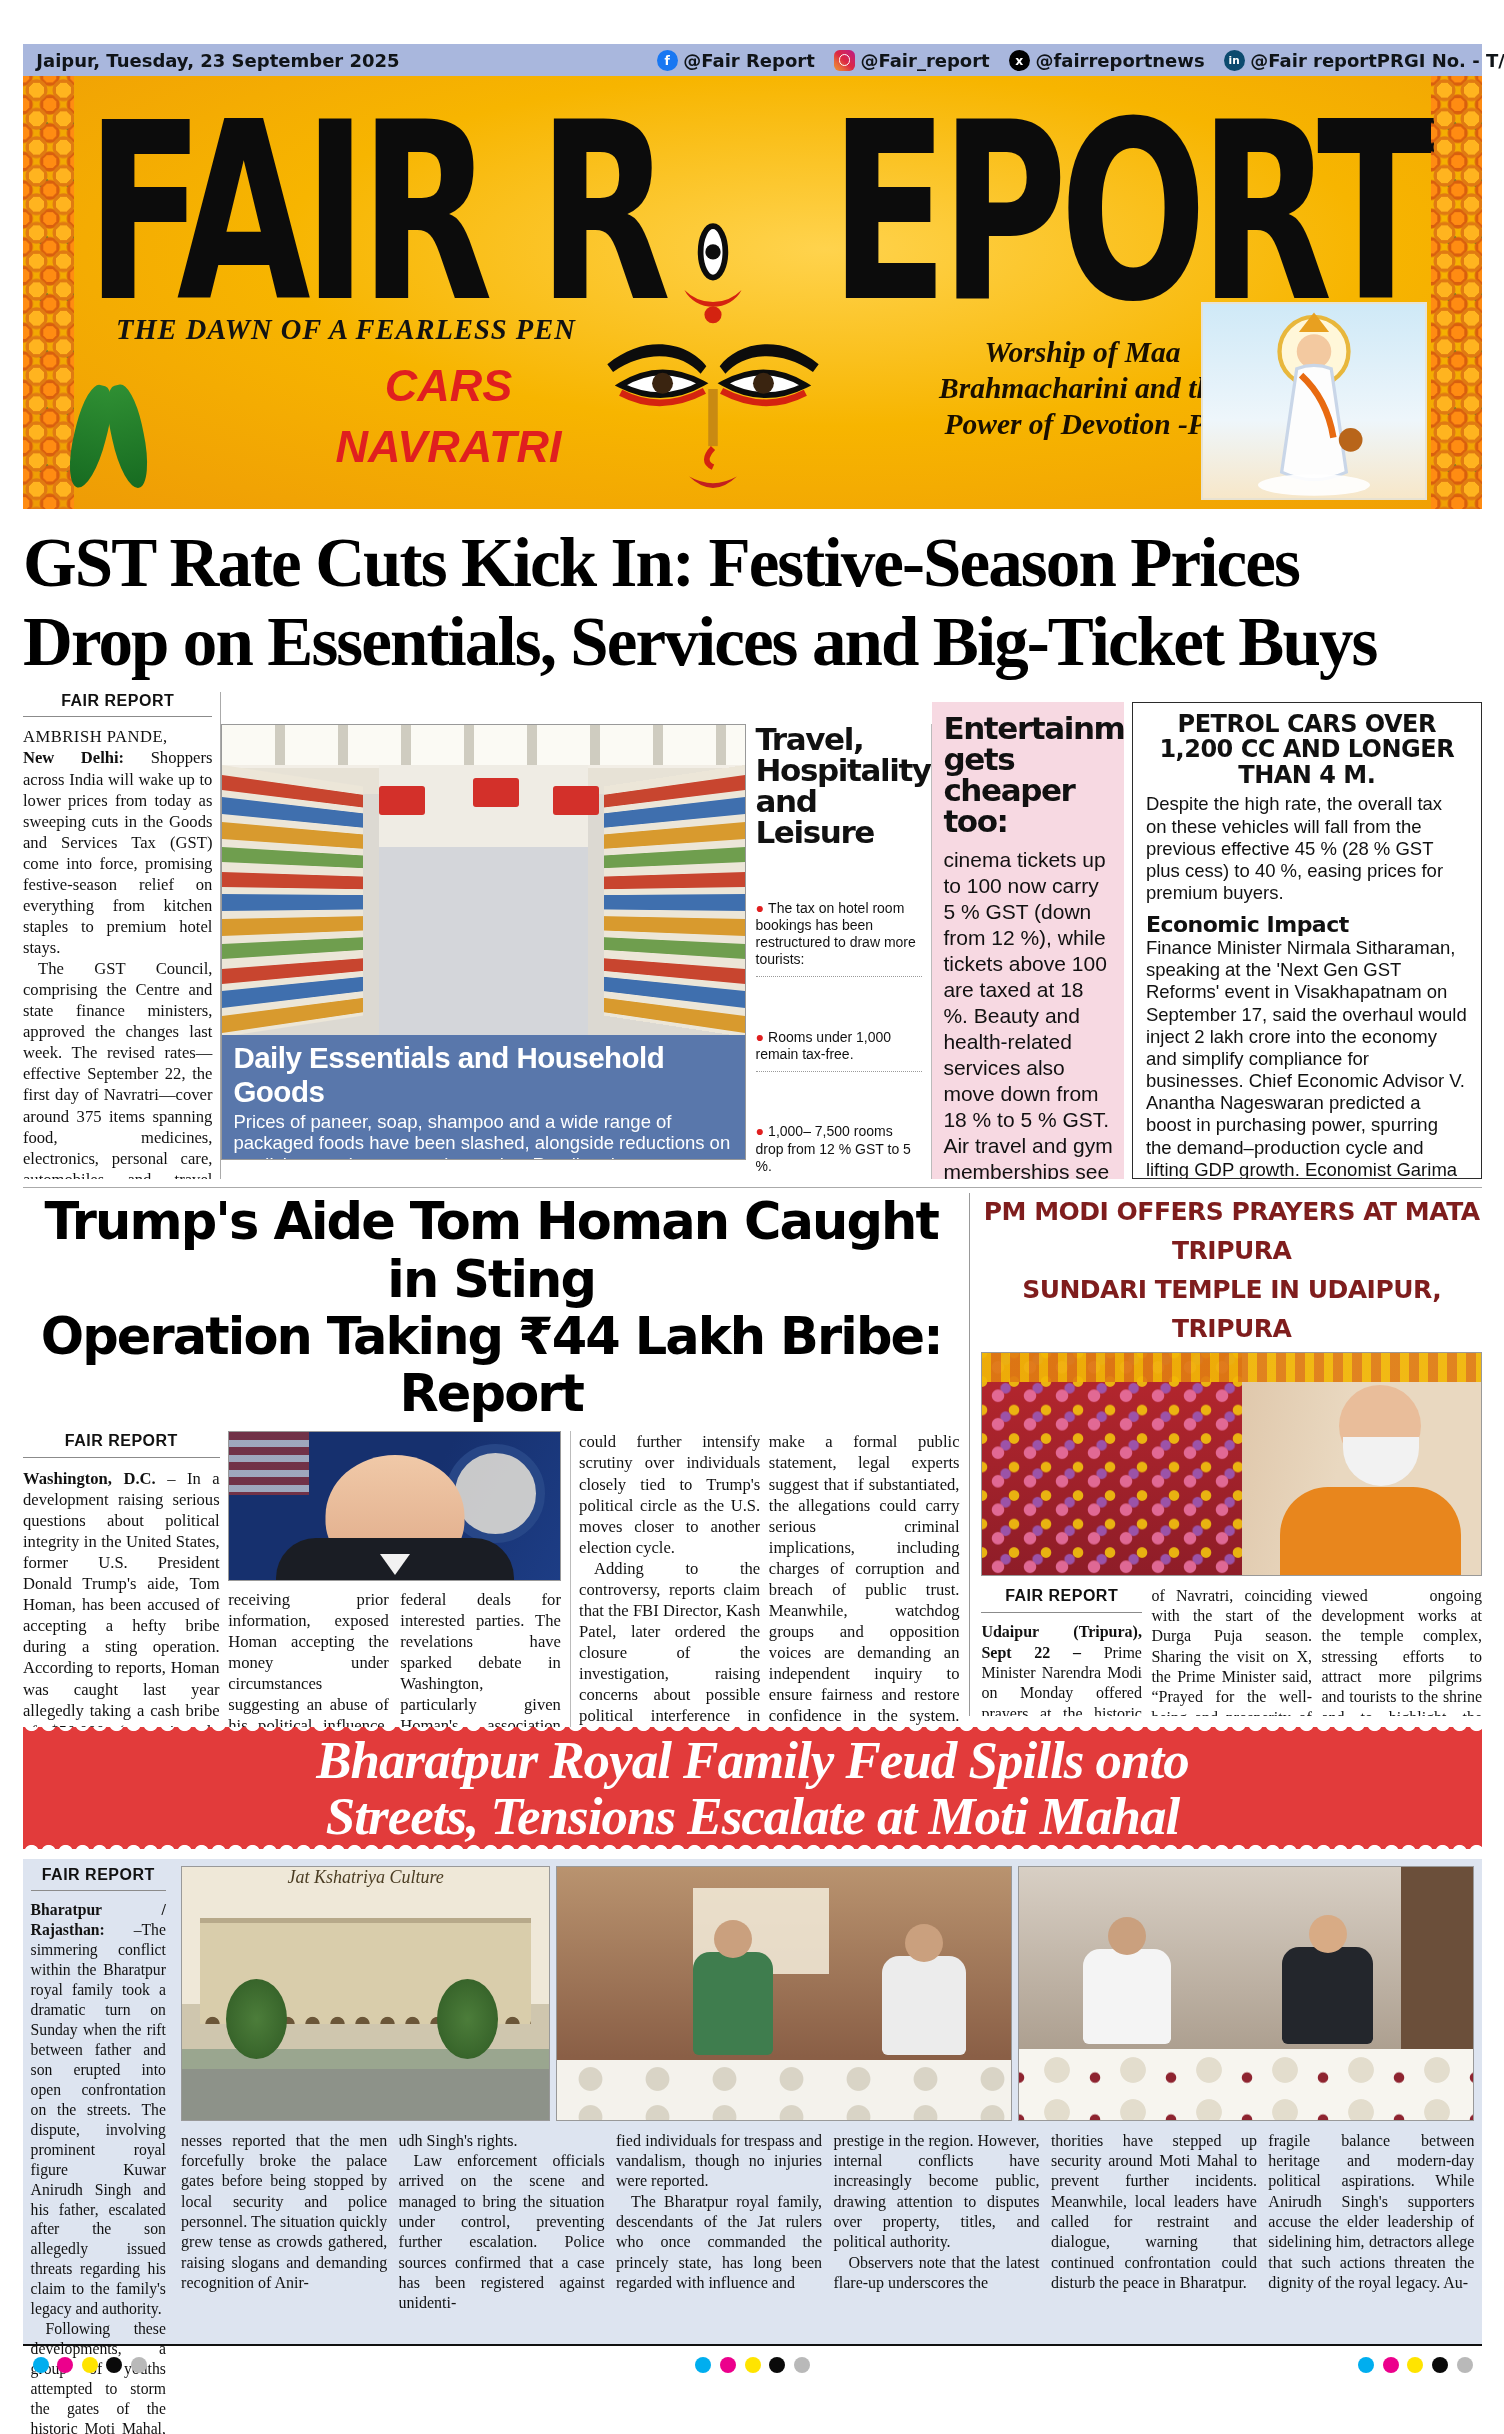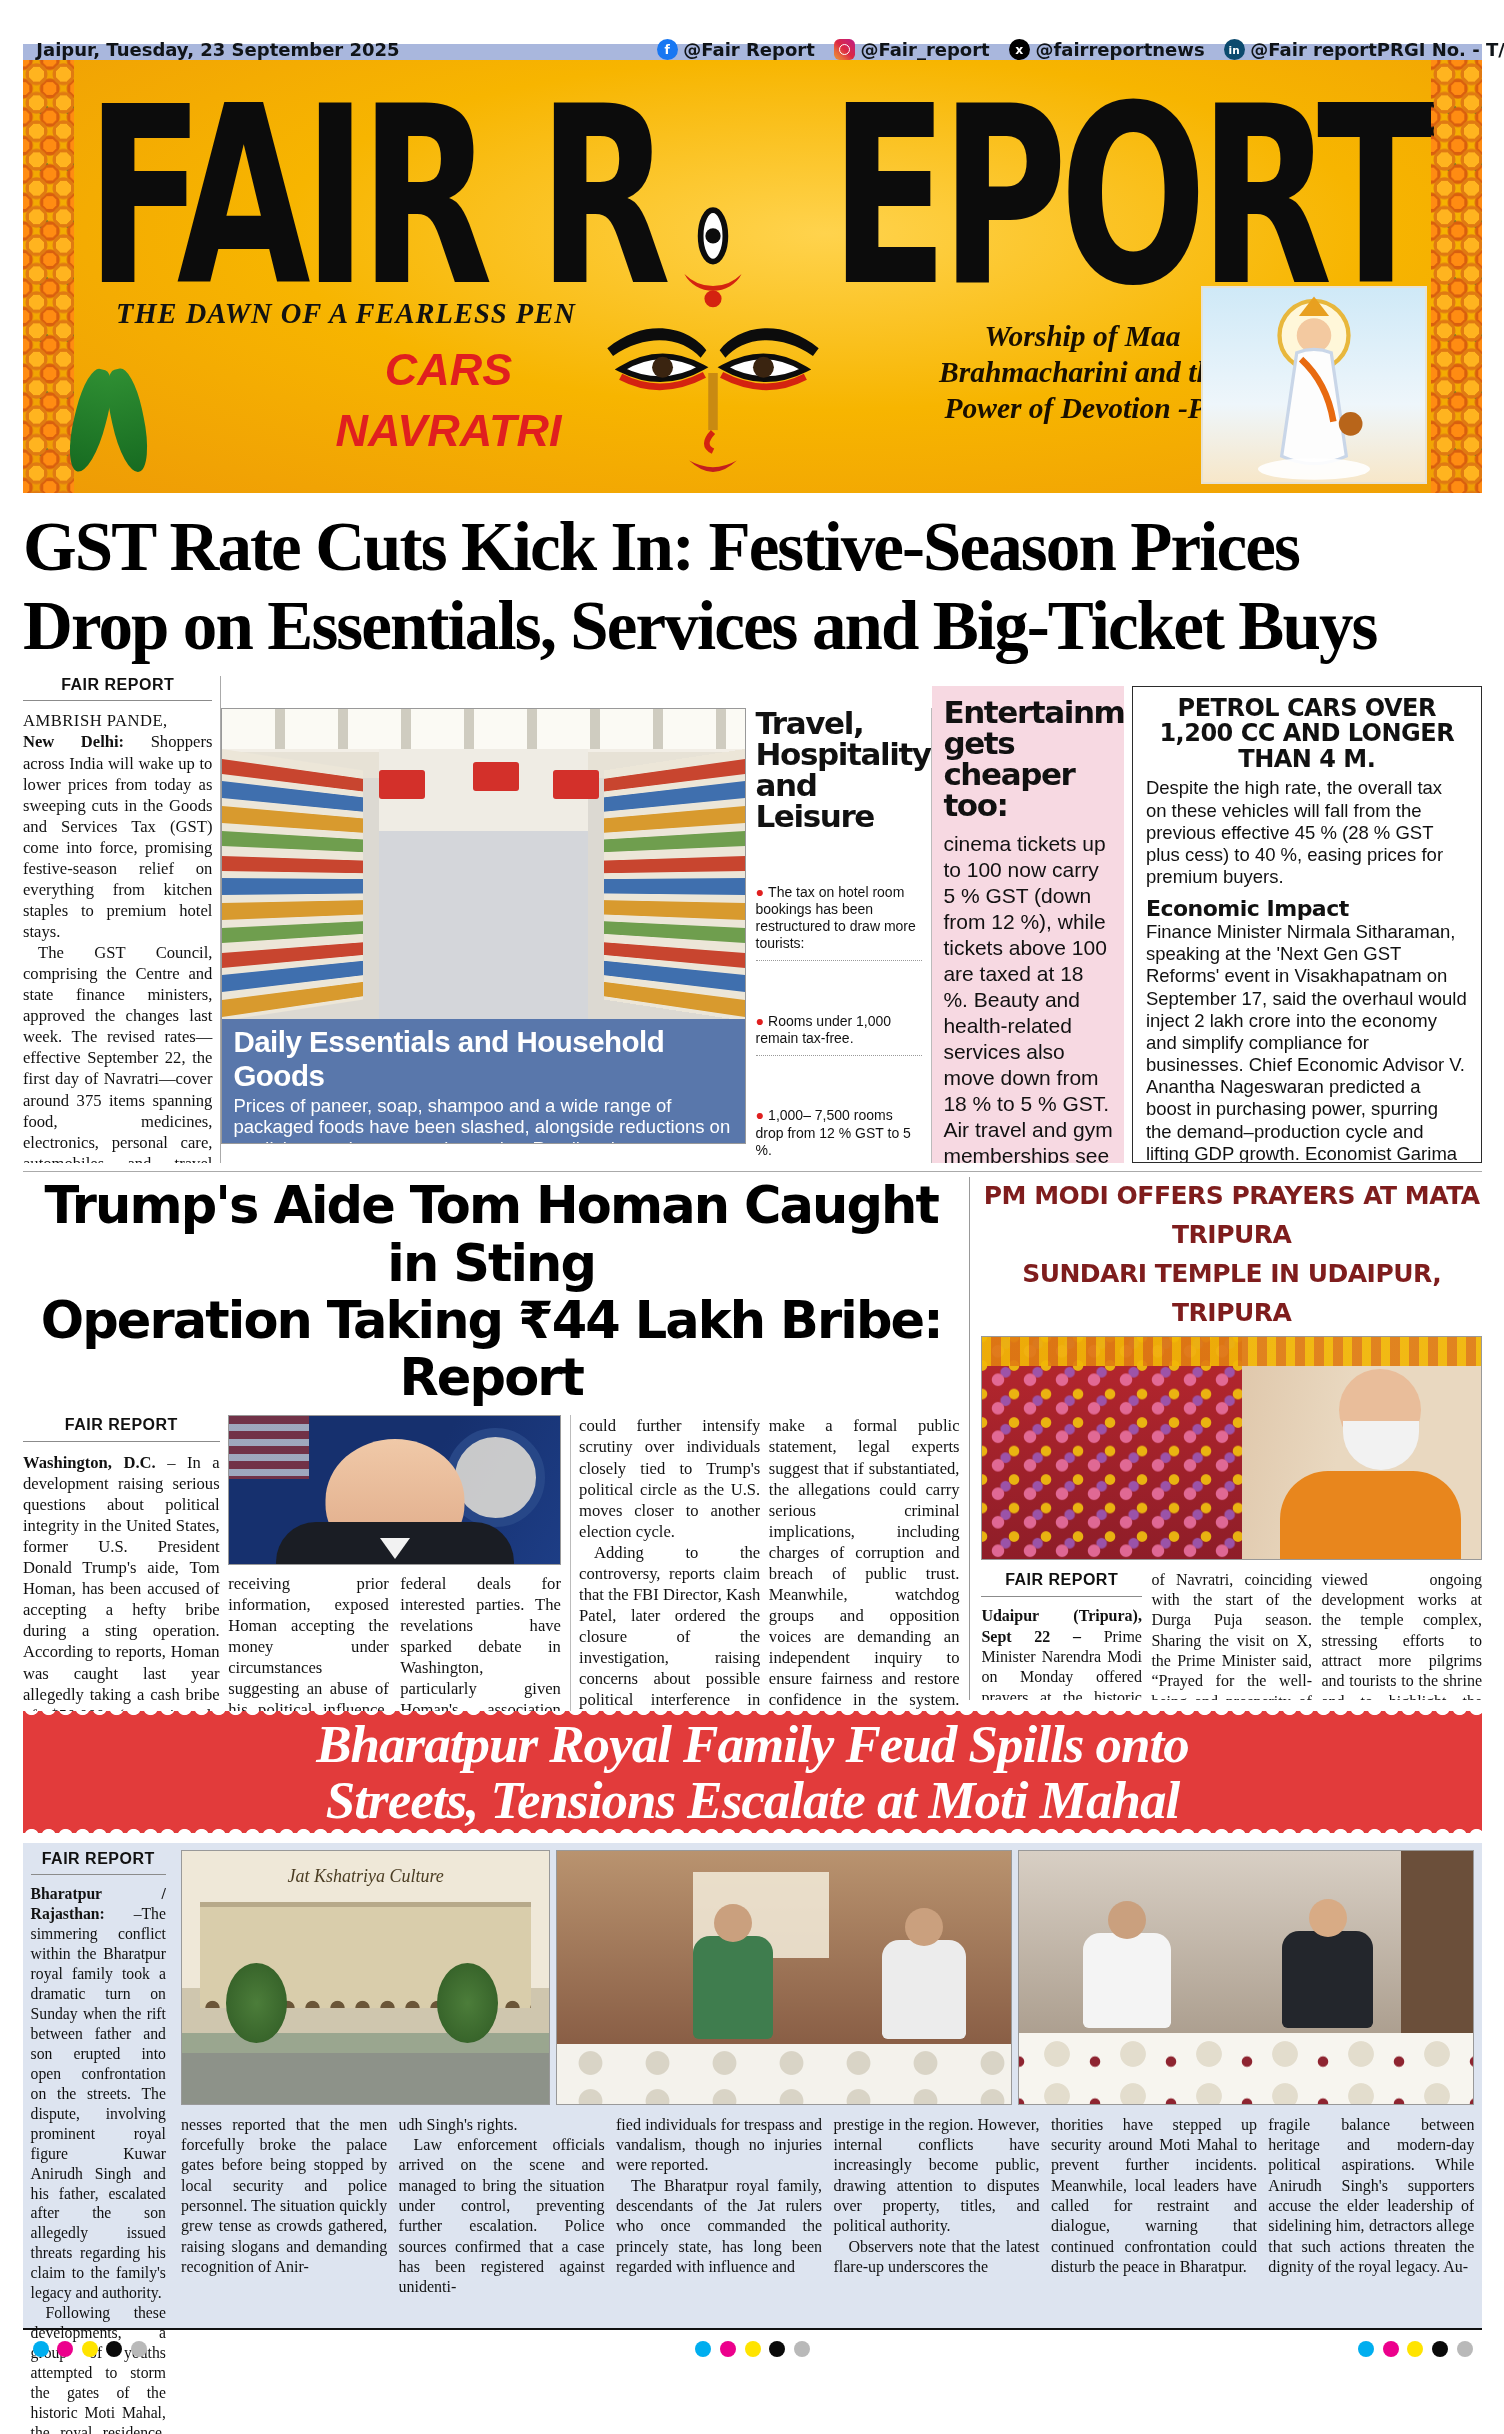--- a/index.html
+++ b/index.html
@@ -1,21 +1,21 @@
 <!DOCTYPE html>
 <html style="font-size:15px"><head>
 <meta charset="utf-8">
 <style>
   * { box-sizing: border-box; margin: 0; padding: 0; }
   html,body { background:#ffffff; }
   .page { width:1505px; height:2435px; background:#fff; position:relative; overflow:hidden;
           font-family:"Liberation Serif", serif; color:#111; padding:0 23px; }
 
   
-  .topbar { margin-top:44px; height:16px; background:#a9b7dd; display:flex; align-items:flex-end;
+  .topbar { margin-top:44px; height:32px; background:#a9b7dd; display:flex; align-items:center;
             padding:0 13.3px; font-family:"DejaVu Sans", sans-serif; font-weight:bold; font-size:18px; color:#101418; }
   .topbar .dateline { white-space:nowrap; }
   .social { display:flex; gap:19px; margin-left:257px; align-items:center; }
   .social .s-item { display:flex; align-items:center; gap:5.7px; white-space:nowrap; }
   .sicon { width:21px; height:21px; border-radius:50%; display:inline-flex; align-items:center;
            justify-content:center; color:#fff; font-size:12.4px; font-weight:bold; font-family:"DejaVu Sans",sans-serif; }
   .fb { background:#1877f2; }
   .ig { background:linear-gradient(45deg,#f09433,#e6683c,#dc2743,#cc2366,#bc1888); border-radius:5.7px; position:relative; }
   .ig::before { content:""; position:absolute; inset:4.8px; border:1.9px solid #fff; border-radius:50%; }
   .xx { background:#000; }
@@ -171,21 +171,21 @@
   .b-right { flex:1; padding-left:9.5px; display:flex; flex-direction:column; }
   .b-photos { display:flex; gap:5.7px; height:255px; }
   .palace { width:369px; background:linear-gradient(#efe8d8 0 54%, #cfc6ae 54% 72%, #9aa68f 72% 80%, #8d9289 80%); }
   .p-building { position:absolute; left:5%; right:5%; top:20%; height:42%; background:#d9cdab;
     border-top:5.7px solid #b7a98a;
     background-image:radial-gradient(circle at 50% 100%, #6b5638 0 6.7px, rgba(0,0,0,0) 7.6px);
     background-size:25px 17px; background-repeat:repeat-x; background-position:0 100%; }
   .p-tree { position:absolute; width:61px; height:80px; border-radius:50%;
     background:radial-gradient(#4c7d3a,#2f5a24); top:44%; }
   .p-tree.t1 { left:12%; } .p-tree.t2 { right:14%; }
-  .p-mark { position:absolute; top:15px; width:100%; text-align:center; font-style:italic;
+  .p-mark { position:absolute; top:0; width:100%; text-align:center; font-style:italic;
     font-size:18px; color:#4a3c22; font-family:"Liberation Serif",serif; }
   .dinner1 { flex:1.05; background:linear-gradient(#b9936f,#8a5f46 75%); }
   .d-window { position:absolute; left:30%; top:8%; width:30%; height:34%; background:#f3ecda; opacity:.85; }
   .fig { position:absolute; border-radius:17px 17px 5.7px 5.7px; }
   .fig .head { position:absolute; top:-32px; left:50%; transform:translateX(-50%);
     width:38px; height:38px; border-radius:50%; background:#caa07e; }
   .d1-woman { left:30%; bottom:26%; width:80px; height:103px; background:#3f7d4e; }
   .d1-man { right:10%; bottom:26%; width:84px; height:99px; background:#ececec; }
   .d-table { position:absolute; left:0; right:0; bottom:0; height:24%; background:#f4f2ec;
     background-image:radial-gradient(circle,#d9d4c6 0 11.4px, rgba(0,0,0,0) 12.4px); background-size:67px 38px; }

